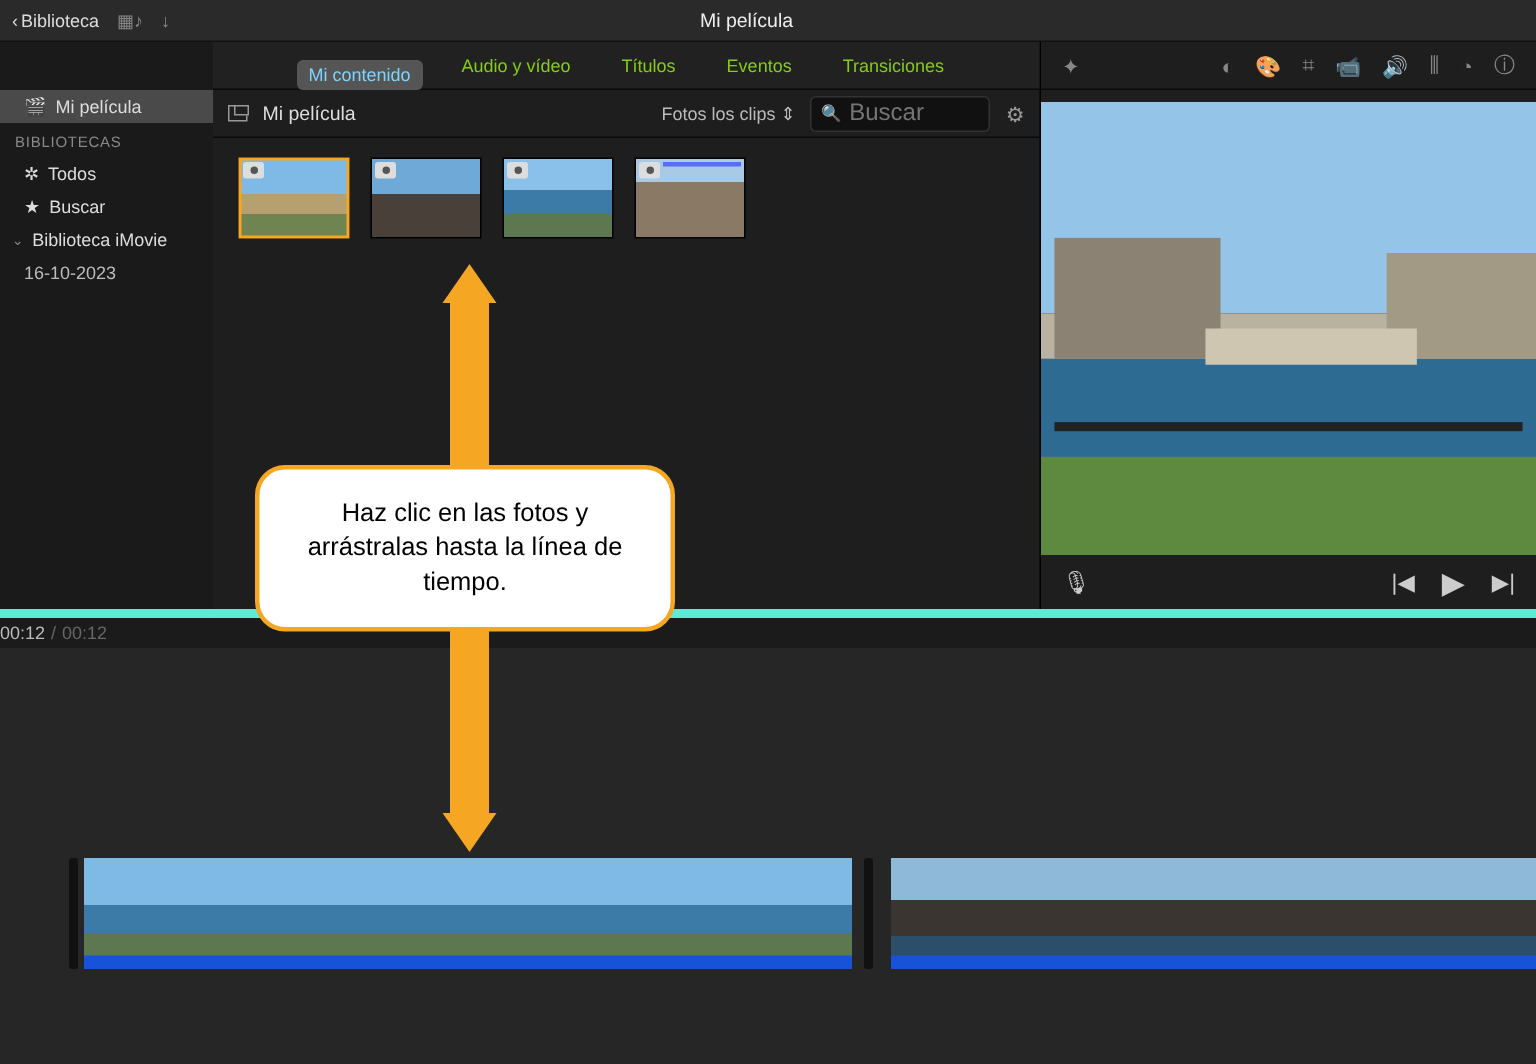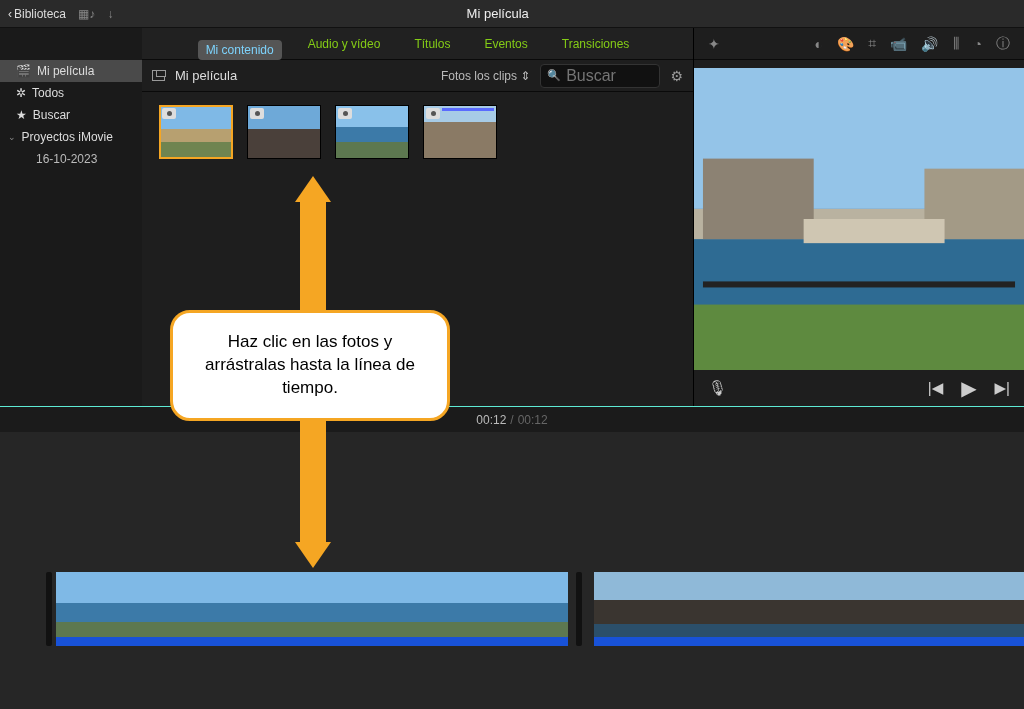--- a/index.html
+++ b/index.html
@@ -20,21 +20,21 @@
 
 
 .tabsrow { height:32px; display:flex; align-items:center; justify-content:center; gap:18px; font-size:12px; background:#212121; border-bottom:1px solid #0a0a0a;}
 .tab { color:#84cc16; cursor:pointer; padding:3px 8px; border-radius:4px;}
 .tab.active { background:#555; color:#7dd3fc;margin-top:12px;}
 
 
 .side-head { color:#888; font-size:10px; letter-spacing:.5px; padding:8px 10px 4px; text-transform:uppercase;}
 .side-item { padding:4px 10px 4px 16px; display:flex; align-items:center; gap:6px; color:#ddd; cursor:pointer; font-size:12px;}
 .side-item.sel { background:#4a4a4a; }
-.side-item.sub { padding-left:36px; color:#bbb;}
+.side-item.sub { padding-left:16px; color:#bbb;}
 .chev { font-size:9px; color:#888;}
 
 
 .mediabar { height:32px; display:flex; align-items:center; padding:0 10px; gap:10px; border-bottom:1px solid #0a0a0a;}
 .mediabar .title { flex:0 0 auto; color:#ddd; font-size:13px;}
 .spacer { flex:1;}
 .filter { color:#bbb; font-size:12px; cursor:pointer;}
 .searchwrap { display:flex; align-items:center; background:#111; border:1px solid #333; border-radius:4px; padding:2px 6px; gap:5px; width:120px;}
 .searchwrap input { background:transparent; border:0; color:#86efac; outline:none; width:100%; font-size:16px;}
 .gear { color:#999; cursor:pointer; font-size:14px;}
@@ -56,21 +56,21 @@
 .right-tools span{cursor:pointer; font-size:14px;}
 .wand{ margin-right:auto; }
 .preview { flex:1; margin:8px 0 0 0; display:flex; align-items:center; justify-content:center; overflow:hidden;}
 .preview svg { width:100%; height:100%; }
 .play-controls { height:36px; display:flex; align-items:center; padding:0 14px; color:#ccc; gap:20px;}
 .play-controls .pc-right{ margin-left:auto; display:flex; gap:18px; align-items:center;}
 .play-controls span{cursor:pointer; font-size:15px;}
 .mic{font-size:15px; cursor:pointer;}
 
 
-.timerow { height:26px; background:#1b1b1b; display:flex; align-items:center; justify-content:center; color:#bbb; font-size:12px; gap:4px; border-top:1px solid #5eead4;}
+.timerow { height:26px; background:#1b1b1b; display:flex; align-items:center; justify-content:flex-start; color:#bbb; font-size:12px; gap:4px; border-top:6px solid #5eead4;}
 .timerow .dim{color:#666;}
 .timerow .sep{color:#666;}
 
 
 .timeline { height:277px; background:#262626; position:relative; padding-top:140px;}
 .tracks { display:flex; gap:26px; margin-left:56px;}
 .clip { height:74px; display:flex; position:relative; cursor:grab;}
 .clip::after{content:""; position:absolute; left:0; right:0; bottom:0; height:9px; background:#1852d8;}
 .frame { width:64px; height:100%; }
 .clipA .frame{ background:linear-gradient(#7fb9e6 42%, #3c7aa8 42% 68%, #5d7850 68%);}
@@ -107,31 +107,32 @@
 </div>
 
 <div class="upper">
 
   <div class="left-col">
     <div style="height:32px"></div>
     <div class="side-item sel">
       <span>🎬</span>
       <span>Mi película</span>
     </div>
+    <div class="side-head">BIBLIOTECAS</div>
     <div class="side-item">
       <span>✲</span>
       <span>Todos</span>
     </div>
     <div class="side-item">
       <span>★</span>
       <span>Buscar</span>
     </div>
     <div class="side-item" style="padding-left:8px">
       <span class="chev">⌄</span>
-      <span>Proyectos iMovie</span>
+      <span>Biblioteca iMovie</span>
     </div>
     <div class="side-item sub">
       <span>16-10-2023</span>
     </div>
   </div>
 
   <div class="mid-col">
     <div class="tabsrow">
       <div class="tab active">Mi contenido</div>
       <div class="tab">Audio y vídeo</div>

